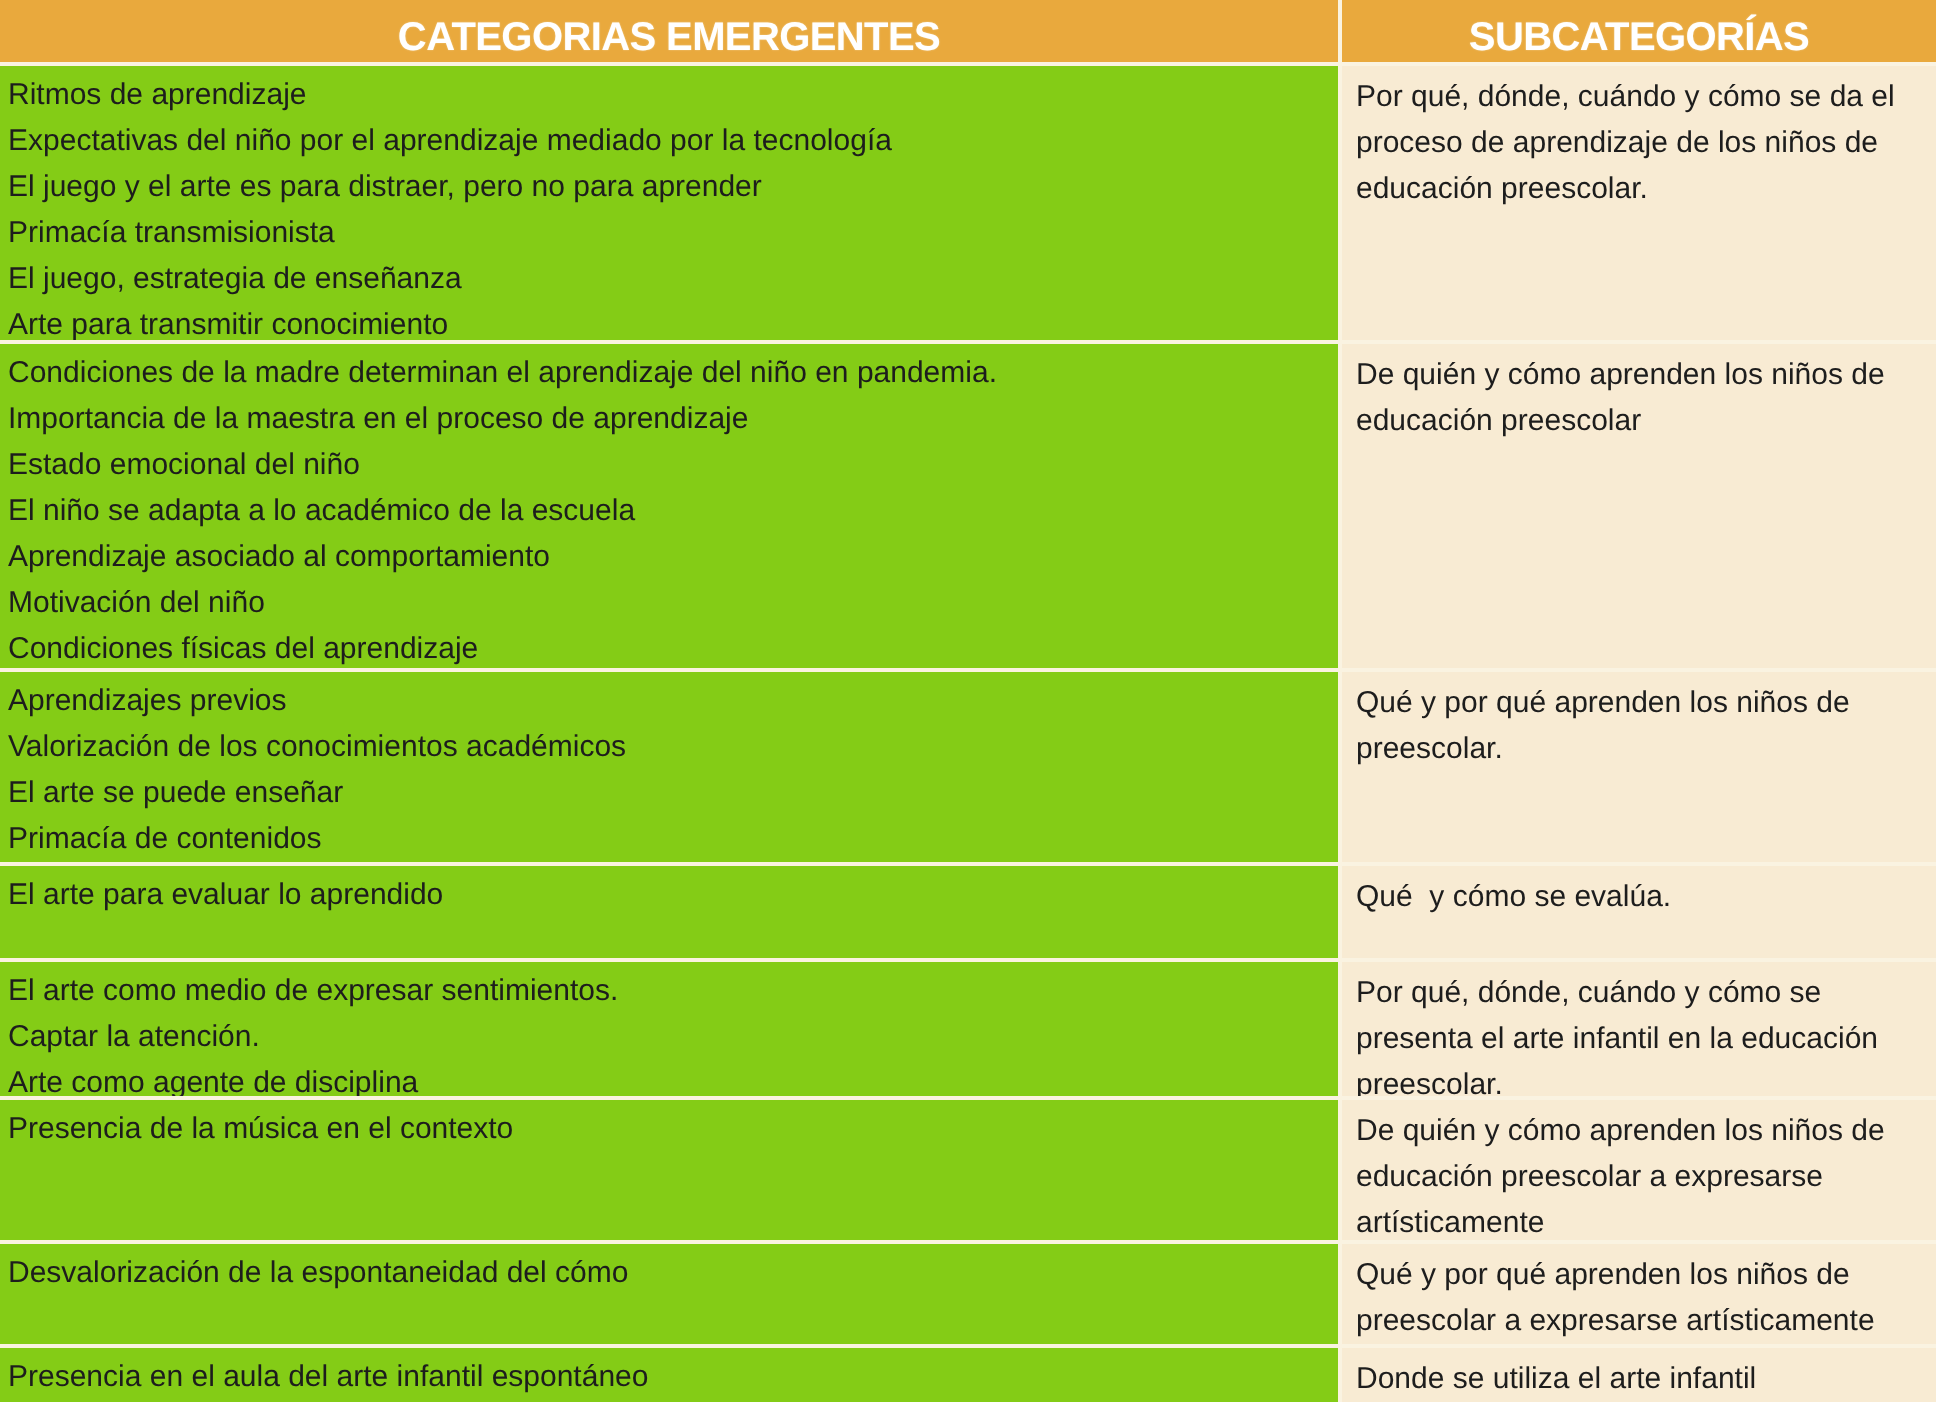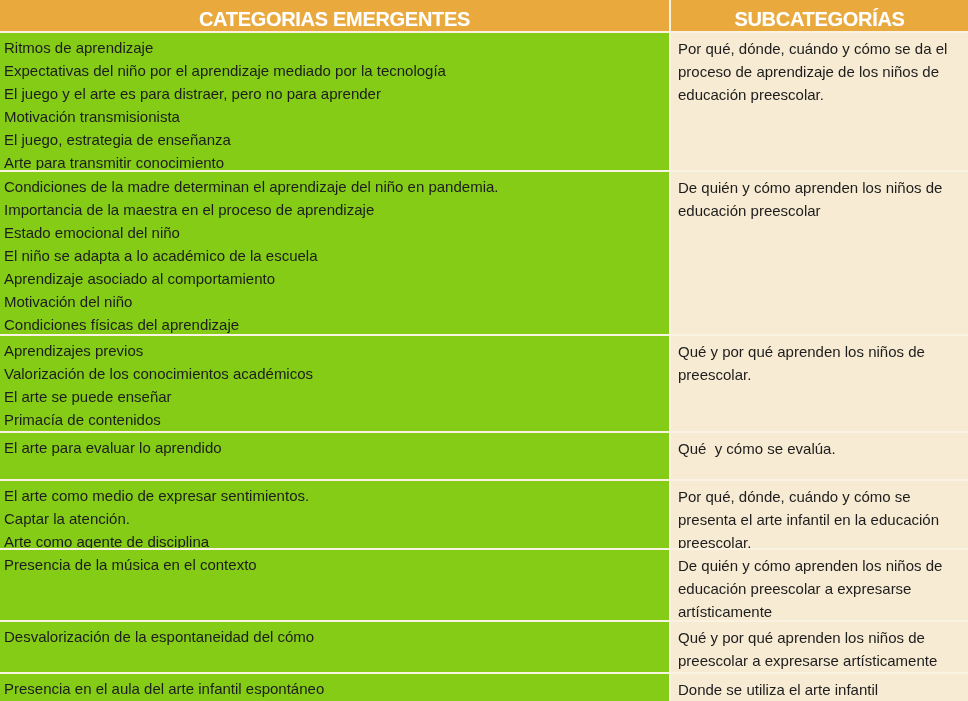--- a/index.html
+++ b/index.html
@@ -45,21 +45,21 @@
     <span>CATEGORIAS EMERGENTES</span>
   </div>
   <div class="hcell">
     <span>SUBCATEGORÍAS</span>
   </div>
 
   <div class="lcell">
     <div class="line">Ritmos de aprendizaje</div>
     <div class="line">Expectativas del niño por el aprendizaje mediado por la tecnología</div>
     <div class="line">El juego y el arte es para distraer, pero no para aprender</div>
-    <div class="line">Motivación transmisionista</div>
+    <div class="line">Primacía transmisionista</div>
     <div class="line">El juego, estrategia de enseñanza</div>
     <div class="line">Arte para transmitir conocimiento</div>
   </div>
   <div class="rcell">
     <div class="line">Por qué, dónde, cuándo y cómo se da el</div>
     <div class="line">proceso de aprendizaje de los niños de</div>
     <div class="line">educación preescolar.</div>
   </div>
 
   <div class="lcell">

